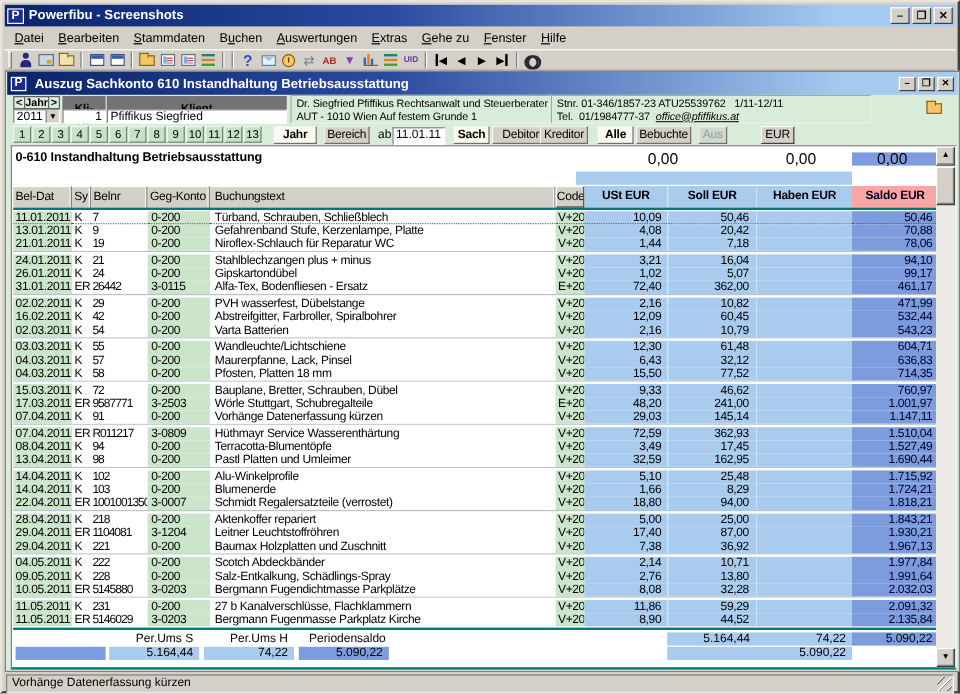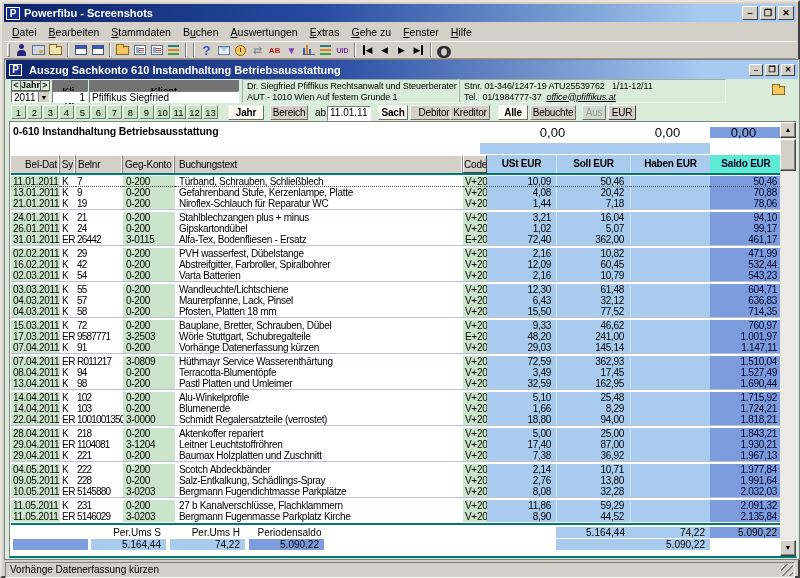--- a/index.html
+++ b/index.html
@@ -101,21 +101,21 @@
 
   .zband { left:470px; width:230px; background:#A8CBEE; position:absolute; height:11px; top:21px; }
   .zc { position:absolute; top:5px; height:11px; text-align:center; font-size:13px; line-height:11px; padding-right:5px; }
   .z1 { left:470px; width:150px; }
   .z2 { left:620px; width:80px; }
   .z3 { left:700px; width:72px; background:#7C9CDE; }
 
   .hrow { position:absolute; left:1px; top:33px; width:771px; height:18px; display:flex; font-size:10px; }
   .hrow > div { background:#D4D0C8; letter-spacing:-0.2px; border-top:1px solid #fff; border-right:1px solid #808080; box-shadow:inset -1px 0 0 #fff; line-height:17px; padding:0 2px; overflow:hidden; white-space:nowrap; }
   .hrow > div.hb { background:#A8CBEE; font-weight:bold; text-align:center; border-right:none; box-shadow:none; border-top:none; }
-  .hrow > div.hbd { background:#5eead4; font-weight:bold; text-align:center; border-right:none; box-shadow:none; border-top:none; }
+  .hrow > div.hbd { background:#fca5a5; font-weight:bold; text-align:center; border-right:none; box-shadow:none; border-top:none; }
   .hrow > div.hcode { text-align:center; padding:0; border:1px solid; border-color:#fff #404040 #404040 #fff; box-shadow:none; }
   .tealline { position:absolute; left:1px; top:51px; width:771px; height:2px; background:#007874; }
 
   .rows { position:absolute; left:1px; top:54px; width:771px; }
   .trow { display:flex; height:11px; line-height:11px; font-size:10px; letter-spacing:-0.3px; }
   .trow > div { height:11px; overflow:hidden; white-space:nowrap; }
   .c1 { width:49px; background:#CBE5CB; padding-left:2px; }
   .c2 { width:16px; background:#fff; padding-left:2px; }
   .c3 { width:47px; background:#fff; padding-left:1px; letter-spacing:-0.8px; }
   .c4 { width:52px; background:#CBE5CB; padding-left:3px; }
@@ -285,39 +285,39 @@
       <div class="hd-abs lblbox" style="left:46px; top:1px; width:36px;">Kli-Nr</div>
       <div class="hd-abs lblbox" style="left:83px; top:1px; width:150px;">Klient</div>
       <div class="hd-abs inpbox combo" style="left:5px; top:12px; width:39px;">
         <span class="val">2011</span>
         <span class="drop">▼</span>
       </div>
       <div class="hd-abs inpbox" style="left:46px; top:12px; width:36px; text-align:right;">1</div>
       <div class="hd-abs inpbox" style="left:83px; top:12px; width:150px;">Pfiffikus Siegfried</div>
       <div class="hd-abs infopanel" style="left:236px; width:217px;"><span>Dr. Siegfried Pfiffikus Rechtsanwalt und Steuerberater</span>
 <span>AUT - 1010 Wien Auf festem Grunde 1</span></div>
-      <div class="hd-abs infopanel" style="left:453px; width:267px;"><span>Stnr. 01-346/1247-19 ATU25539762   1/11-12/11</span>
+      <div class="hd-abs infopanel" style="left:453px; width:267px;"><span>Stnr. 01-346/1857-23 ATU25539762   1/11-12/11</span>
 <span>Tel.  01/1984777-37</span>  <span class="email">office@pfiffikus.at</span></div>
       <div class="folderbtn">
           <span class="ic-folder"></span>
         </div>
     </div>
 
     <div class="doc-tabs" id="tabrow">
       <div class="ttab sel" style="left:222px; width:36px;">Jahr</div>
       <div class="ttab" style="left:264px; width:38px;">Bereich</div>
       <div class="ablbl" style="left:309px;">ab</div>
       <div class="abinp" style="left:321px;">11.01.11</div>
       <div class="ttab sel" style="left:372px; width:30px;">Sach</div>
       <div class="ttab" style="left:404px; width:48px;">Debitor</div>
       <div class="ttab" style="left:444px; width:40px;">Kreditor</div>
       <div class="ttab sel" style="left:492px; width:30px;">Alle</div>
       <div class="ttab" style="left:524px; width:46px;">Bebuchte</div>
       <div class="ttab dis" style="left:576px; width:24px;">Aus</div>
-      <div class="ttab btn" style="left:602px; width:28px;">EUR</div>
+      <div class="ttab btn" style="left:628px; width:28px;">EUR</div>
     <div class="numtab" style="left: 5px;">1</div>
         <div class="numtab" style="left: 21px;">2</div>
         <div class="numtab" style="left: 37px;">3</div>
         <div class="numtab" style="left: 53px;">4</div>
         <div class="numtab" style="left: 69px;">5</div>
         <div class="numtab" style="left: 85px;">6</div>
         <div class="numtab" style="left: 101px;">7</div>
         <div class="numtab" style="left: 117px;">8</div>
         <div class="numtab" style="left: 133px;">9</div>
         <div class="numtab" style="left: 149px;">10</div>
@@ -328,21 +328,21 @@
 
     <div class="doc-content">
       <div class="sectitle">0-610 Instandhaltung Betriebsausstattung</div>
 
       <div class="zband"></div>
       <div class="zc z1">0,00</div>
       <div class="zc z2">0,00</div>
       <div class="zc z3">0,00</div>
 
       <div class="hrow">
-        <div class="c1" style="text-align:right;">Bel-Dat</div>
+        <div class="c1" style="text-align:left;">Bel-Dat</div>
         <div class="c2" style="text-align:center; padding:0;">Sy</div>
         <div class="c3">Belnr</div>
         <div class="c4" style="text-align:right; padding-right:3px;">Geg-Konto</div>
         <div class="c5" style="padding-left:4px;">Buchungstext</div>
         <div class="c6 hcode">Code</div>
         <div class="c7 hb">USt EUR</div>
         <div class="c8 hb">Soll EUR</div>
         <div class="c9 hb">Haben EUR</div>
         <div class="c10 hbd">Saldo EUR</div>
       </div>
@@ -592,21 +592,21 @@
             <div class="c6">V+20</div>
             <div class="c7">1,66</div>
             <div class="c8">8,29</div>
             <div class="c9"></div>
             <div class="c10">1.724,21</div>
           </div>
           <div class="trow">
             <div class="c1">22.04.2011</div>
             <div class="c2">ER</div>
             <div class="c3">1001001350</div>
-            <div class="c4">3-0000</div>
+            <div class="c4">3-0007</div>
             <div class="c5">Schmidt Regalersatzteile (verrostet)</div>
             <div class="c6">V+20</div>
             <div class="c7">18,80</div>
             <div class="c8">94,00</div>
             <div class="c9"></div>
             <div class="c10">1.818,21</div>
           </div>
           <div class="gsep"></div>
           <div class="trow">
             <div class="c1">28.04.2011</div>

